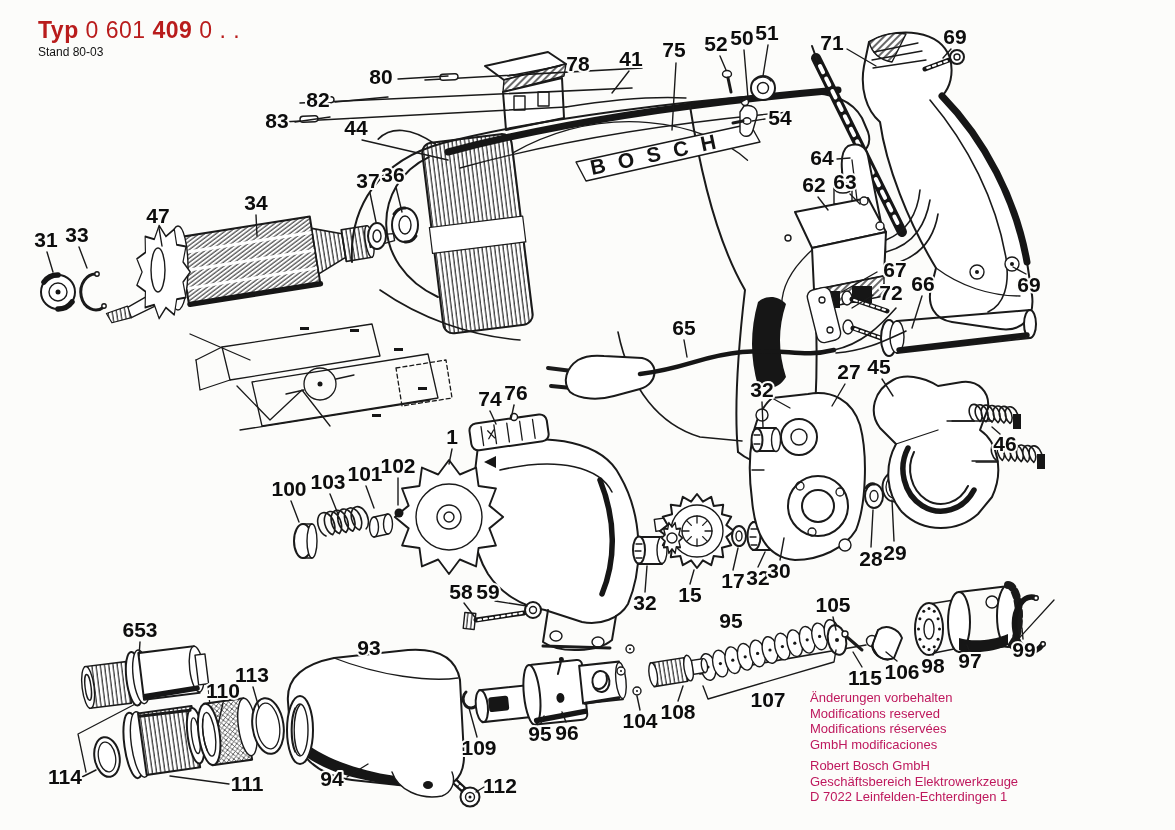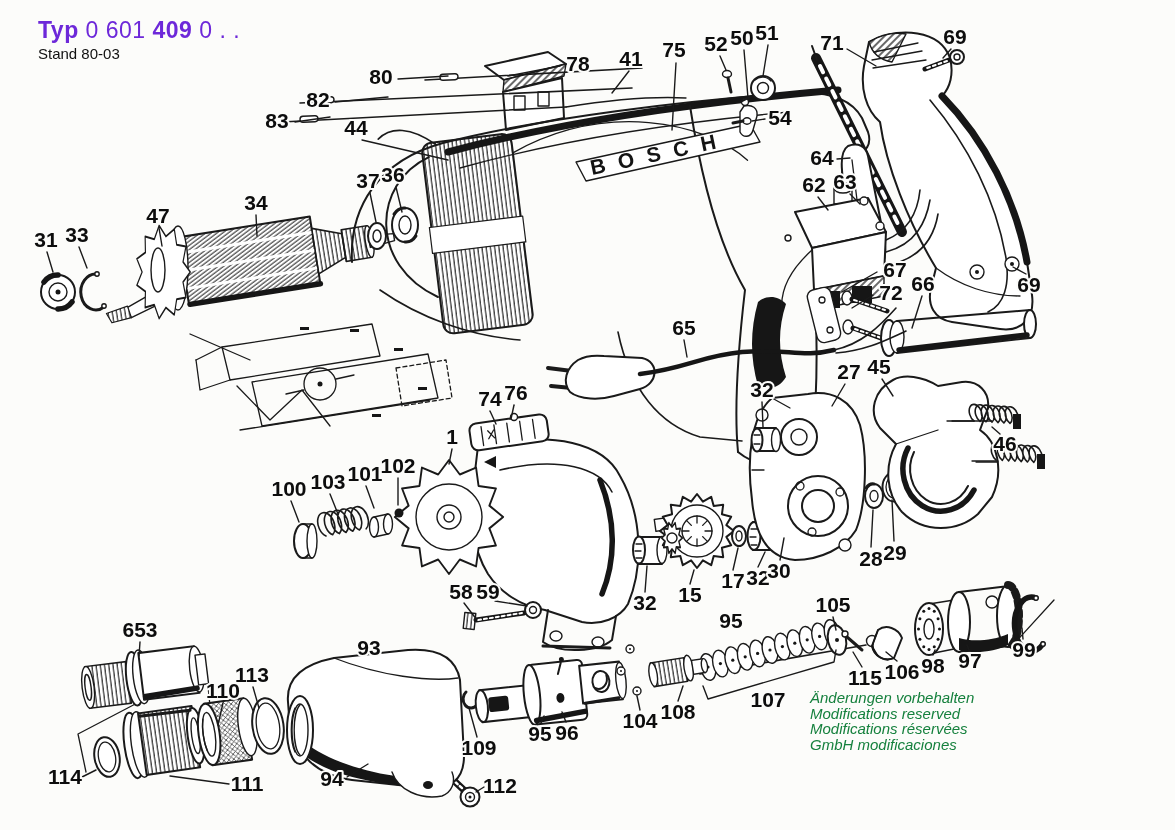--- a/index.html
+++ b/index.html
@@ -1,22 +1,22 @@
 <!DOCTYPE html>
 <html><head>
 <meta charset="utf-8">
 <style>
   html,body{margin:0;padding:0;background:#e8e8e4;}
   .sheet{position:relative;width:1175px;height:830px;background:#fcfcfa;overflow:hidden;
          font-family:"Liberation Sans",sans-serif;color:#111;}
   .titleblock{position:absolute;left:38px;top:18px;line-height:1.12;}
-  .typline{font-size:23px;letter-spacing:.5px;color:#6d28d9;}
+  .typline{font-size:23px;letter-spacing:.5px;color:#b91c1c;}
   .typline .b{font-weight:700;}
-  .stand{font-size:15px;margin-top:2px;color:#111;}
-  .footblock{position:absolute;left:810px;top:690px;font-size:15px;line-height:15.5px;color:#15803d;font-style:italic;}
+  .stand{font-size:12px;margin-top:2px;color:#111;}
+  .footblock{position:absolute;left:810px;top:690px;font-size:13px;line-height:15.5px;color:#be185d;}
   .footblock .company{margin-top:6px;}
   svg{position:absolute;left:0;top:0;}
   .s1{fill:none;stroke:#1a1a1a;stroke-width:1.3;}
   .s15{fill:none;stroke:#1a1a1a;stroke-width:1.6;}
   .s2{fill:none;stroke:#1a1a1a;stroke-width:2;}
   .s3{fill:none;stroke:#1a1a1a;stroke-width:3;}
   .hv{fill:none;stroke:#161616;stroke-width:5.5;}
   .hv7{fill:none;stroke:#161616;stroke-width:7;}
   .fw{fill:#fff;stroke:#1a1a1a;stroke-width:2;}
   .fw1{fill:#fff;stroke:#1a1a1a;stroke-width:1.4;}
@@ -713,15 +713,20 @@
         <text x="332" y="786" class="plabel">94</text>
         <text x="500" y="793" class="plabel">112</text>
       </g>
   </svg>
 
   <div class="footblock">
     <div>Änderungen vorbehalten</div>
     <div>Modifications reserved</div>
     <div>Modifications réservées</div>
     <div>GmbH modificaciones</div>
+    <div class="company">
+      <div>Robert Bosch GmbH</div>
+      <div>Geschäftsbereich Elektrowerkzeuge</div>
+      <div>D 7022 Leinfelden-Echterdingen 1</div>
+    </div>
   </div>
 
 </div>
 
 </body></html>

